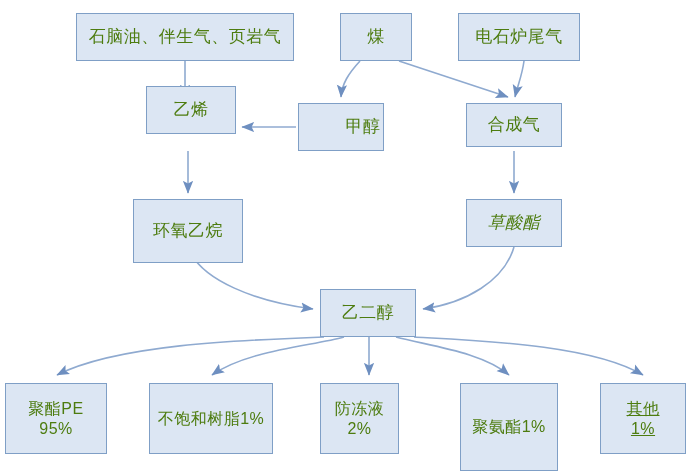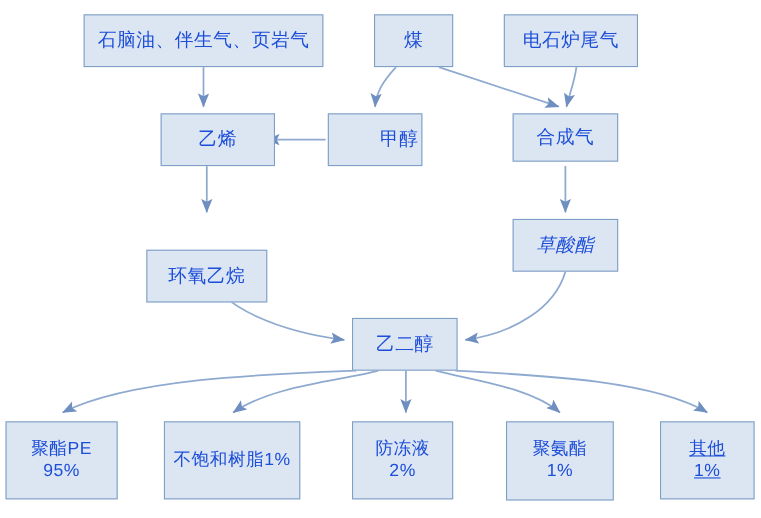--- a/index.html
+++ b/index.html
@@ -25,21 +25,21 @@
   }
   .node {
     position: absolute;
     box-sizing: border-box;
     background: #dce6f3;
     border: 1.5px solid #7f9fc6;
     display: flex;
     align-items: center;
     justify-content: center;
     text-align: center;
-    color: #1d4ed8;
+    color: #4d7c0f;
     font-size: 17px;
     line-height: 1.25;
     letter-spacing: 0.5px;
     white-space: pre-line;
     z-index: 2;
   }
   .node.small { font-size: 16px; }
 </style>
 </head>
 <body>
@@ -78,42 +78,42 @@
       <path d="M 369,337 L 369,375"></path>
       <path d="M 396,337 C 430,346 482,352 509,375"></path>
       <path d="M 414,337 C 486,341 592,345 643,375"></path>
     </g>
   </svg>
 
   <div class="node" style="left:76px; top:13px; width:218px; height:48px;">石脑油、伴生气、页岩气</div>
   <div class="node" style="left:340px; top:13px; width:72px; height:48px;">煤</div>
   <div class="node" style="left:458px; top:13px; width:122px; height:48px;">电石炉尾气</div>
 
-  <div class="node" style="left:146px; top:103px; width:104px; height:48px;">乙烯</div>
+  <div class="node" style="left:146px; top:86px; width:90px; height:48px;">乙烯</div>
   <div class="node" style="left:298px; top:103px; width:86px; height:48px;padding-left:44px;">甲醇</div>
   <div class="node" style="left:466px; top:103px; width:96px; height:44px;">合成气</div>
 
-  <div class="node" style="left:133px; top:199px; width:110px; height:48px;margin-top:28px;">环氧乙烷</div>
+  <div class="node" style="left:133px; top:199px; width:110px; height:64px;">环氧乙烷</div>
   <div class="node" style="left:466px; top:199px; width:96px; height:48px;font-style:italic;">草酸酯</div>
 
   <div class="node" style="left:320px; top:289px; width:96px; height:48px;">乙二醇</div>
 
   <div class="node small" style="left:5px; top:383px; width:102px; height:71px; flex-direction:column;">
     <span>聚酯PE</span>
     <span>95%</span>
   </div>
   <div class="node small" style="left:149px; top:383px; width:124px; height:71px; flex-direction:row;">
     <span>不饱和树脂</span>
     <span>1%</span>
   </div>
-  <div class="node small" style="left:320px; top:383px; width:92px; height:71px; flex-direction:column;">
+  <div class="node small" style="left:320px; top:383px; width:79px; height:71px; flex-direction:column;">
     <span>防冻液</span>
     <span>2%</span>
   </div>
-  <div class="node small" style="left:460px; top:383px; width:98px; height:72px; flex-direction:column;">
+  <div class="node small" style="left:460px; top:383px; width:98px; height:88px; flex-direction:row;">
     <span>聚氨酯</span>
     <span>1%</span>
   </div>
   <div class="node small" style="left:600px; top:383px; width:86px; height:71px; flex-direction:column;text-decoration:underline;">
     <span>其他</span>
     <span>1%</span>
   </div>
 
 </div>
 

